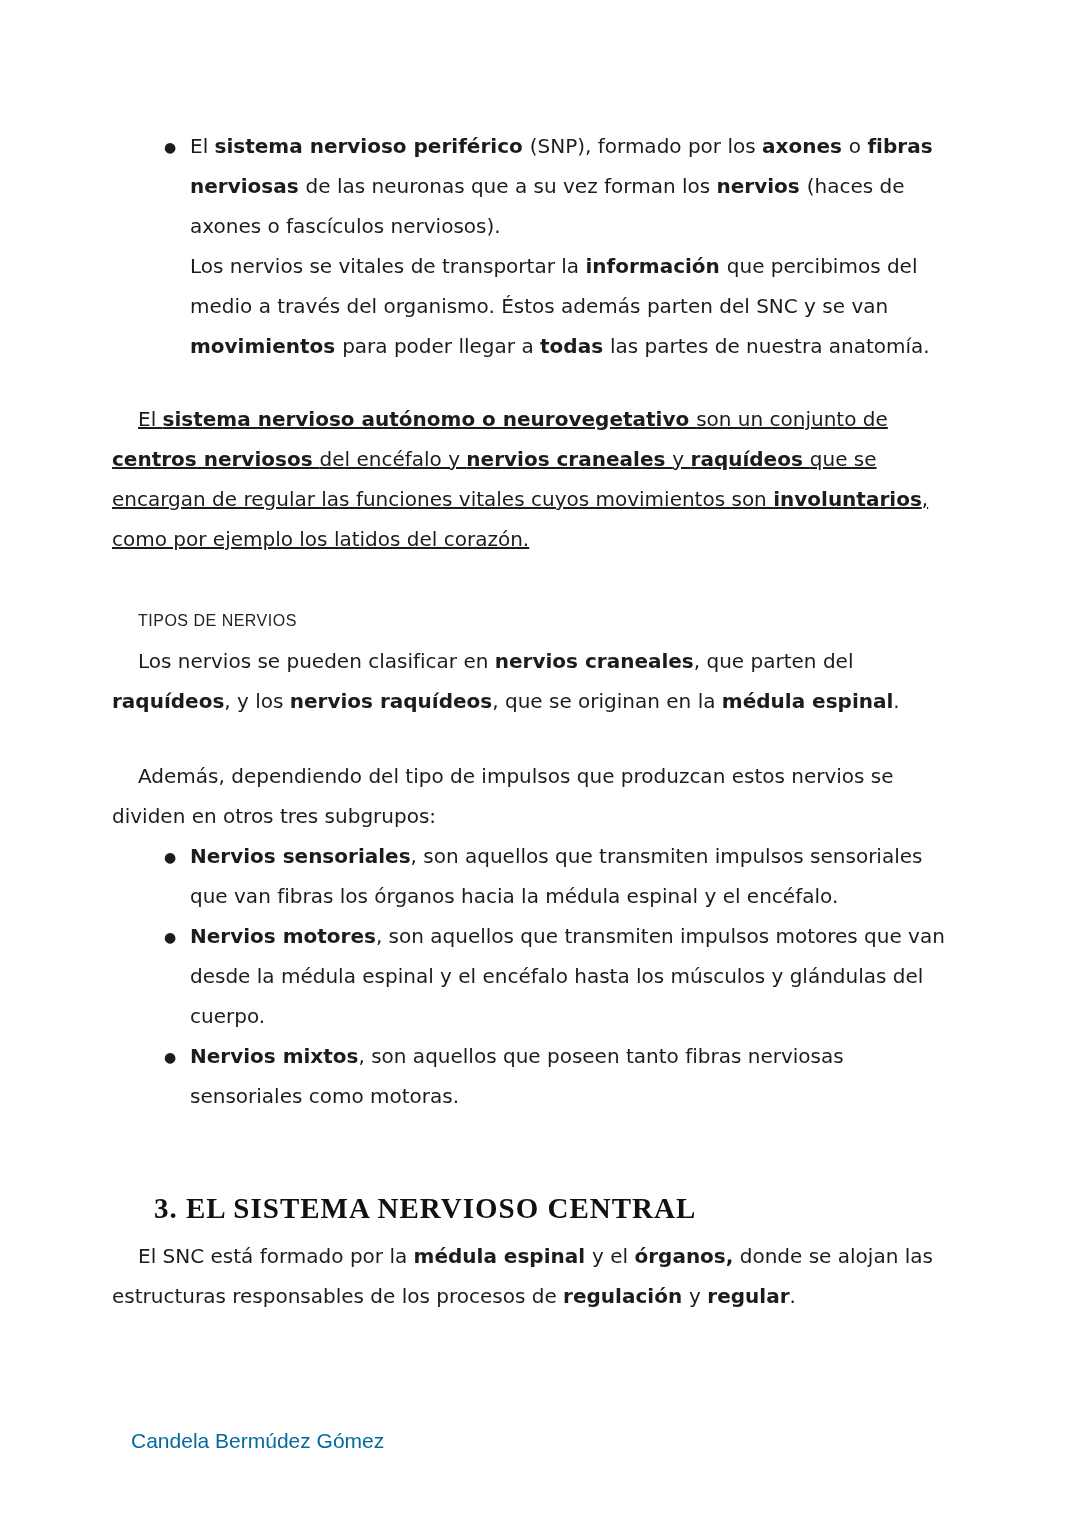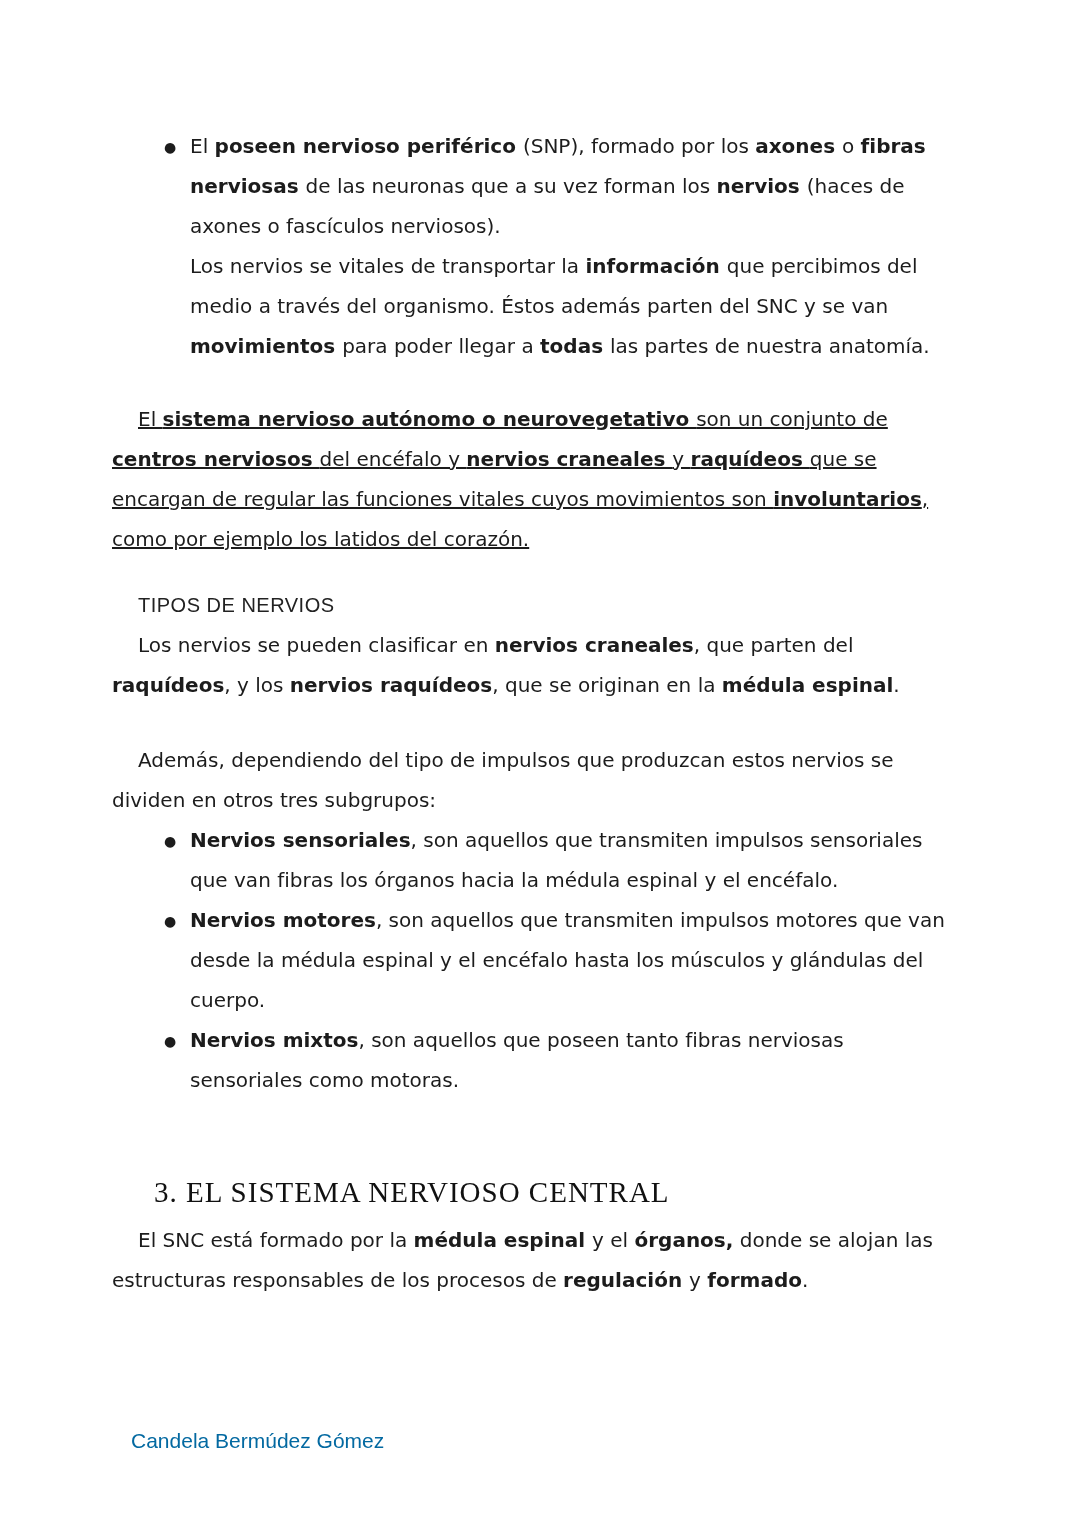--- a/index.html
+++ b/index.html
@@ -25,34 +25,34 @@
   }
   .blist .dot {
     position: absolute;
     left: 52px; top: 1px;
     font-size: 14px;
     line-height: 40px;
   }
   .first-indent { text-indent: 26px; }
   .para-autonomo { margin-top: 33px; text-decoration: underline; }
   .subheading {
-    margin-top: 26px;
+    margin-top: 42px;
     font-family: "Liberation Sans", sans-serif;
     font-weight: 400;
-    font-size: 20px;
+    font-size: 16px;
     line-height: 40px;
     letter-spacing: 0.5px;
     text-indent: 26px;
     color: #222222;
   }
   .para-subgrupos { margin-top: 35px; }
   .heading-snc {
     margin: 70px 0 0 42px;
     font-family: "Liberation Serif", serif;
-    font-weight: 400;
+    font-weight: 700;
     font-size: 29px;
     line-height: 44px;
     letter-spacing: 1px;
     color: #111111;
   }
   .para-snc { margin-top: 6px; }
   .page-footer {
     position: absolute;
     left: 131px; top: 1428px;
     font-family: "Liberation Sans", sans-serif;
@@ -62,21 +62,21 @@
   }
 </style>
 </head>
 <body>
 
 <main class="page">
 
   <ul class="blist">
     <li>
       <span class="dot">●</span>
-      <p><span>El </span><span class="b">poseen nervioso periférico </span><span>(SNP), formado por los </span><span class="b">axones </span><span>o </span><span class="b">fibras nerviosas </span><span>de las neuronas que a su vez forman los </span><span class="b">nervios </span><span>(haces de axones o fascículos nerviosos).</span></p>
+      <p><span>El </span><span class="b">sistema nervioso periférico </span><span>(SNP), formado por los </span><span class="b">axones </span><span>o </span><span class="b">fibras nerviosas </span><span>de las neuronas que a su vez forman los </span><span class="b">nervios </span><span>(haces de axones o fascículos nerviosos).</span></p>
       <p><span>Los nervios se vitales de transportar la </span><span class="b">información </span><span>que percibimos del medio a través del organismo. Éstos además parten del SNC y se van </span><span class="b">movimientos </span><span>para poder llegar a </span><span class="b">todas </span><span>las partes de nuestra anatomía.</span></p>
     </li>
   </ul>
 
   <p class="first-indent para-autonomo"><span>El </span><span class="b">sistema nervioso autónomo o neurovegetativo </span><span>son un conjunto de </span><span class="b">centros nerviosos </span><span>del encéfalo y </span><span class="b">nervios craneales </span><span>y </span><span class="b">raquídeos </span><span>que se encargan de regular las funciones vitales cuyos movimientos son </span><span class="b">involuntarios</span><span>, como por ejemplo los latidos del corazón.</span></p>
 
   <h2 class="subheading">TIPOS DE NERVIOS</h2>
 
   <p class="first-indent"><span>Los nervios se pueden clasificar en </span><span class="b">nervios craneales</span><span>, que parten del </span><span class="b">raquídeos</span><span>, y los </span><span class="b">nervios raquídeos</span><span>, que se originan en la </span><span class="b">médula espinal</span><span>.</span></p>
 
@@ -92,19 +92,19 @@
       <p><span class="b">Nervios motores</span><span>, son aquellos que transmiten impulsos motores que van desde la médula espinal y el encéfalo hasta los músculos y glándulas del cuerpo.</span></p>
     </li>
     <li>
       <span class="dot">●</span>
       <p><span class="b">Nervios mixtos</span><span>, son aquellos que poseen tanto fibras nerviosas sensoriales como motoras.</span></p>
     </li>
   </ul>
 
   <h1 class="heading-snc">3. EL SISTEMA NERVIOSO CENTRAL</h1>
 
-  <p class="first-indent para-snc"><span>El SNC está formado por la </span><span class="b">médula espinal </span><span>y el </span><span class="b">órganos,</span><span> donde se alojan las estructuras responsables de los procesos de </span><span class="b">regulación </span><span>y </span><span class="b">formado</span><span>.</span></p>
+  <p class="first-indent para-snc"><span>El SNC está formado por la </span><span class="b">médula espinal </span><span>y el </span><span class="b">órganos,</span><span> donde se alojan las estructuras responsables de los procesos de </span><span class="b">regulación </span><span>y </span><span class="b">regular</span><span>.</span></p>
 
 </main>
 
 <footer class="page-footer">
   <span>Candela Bermúdez Gómez</span>
 </footer>
 
 </body></html>

